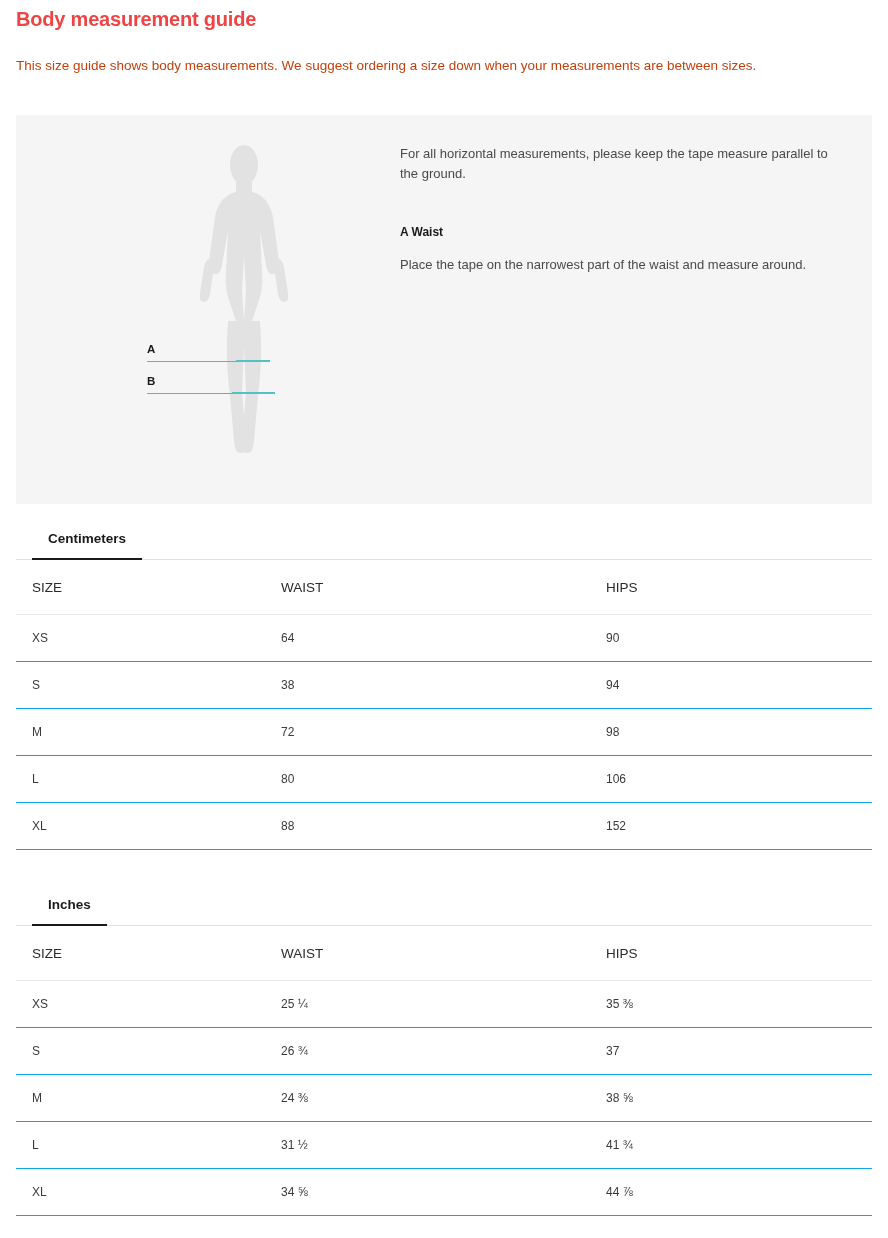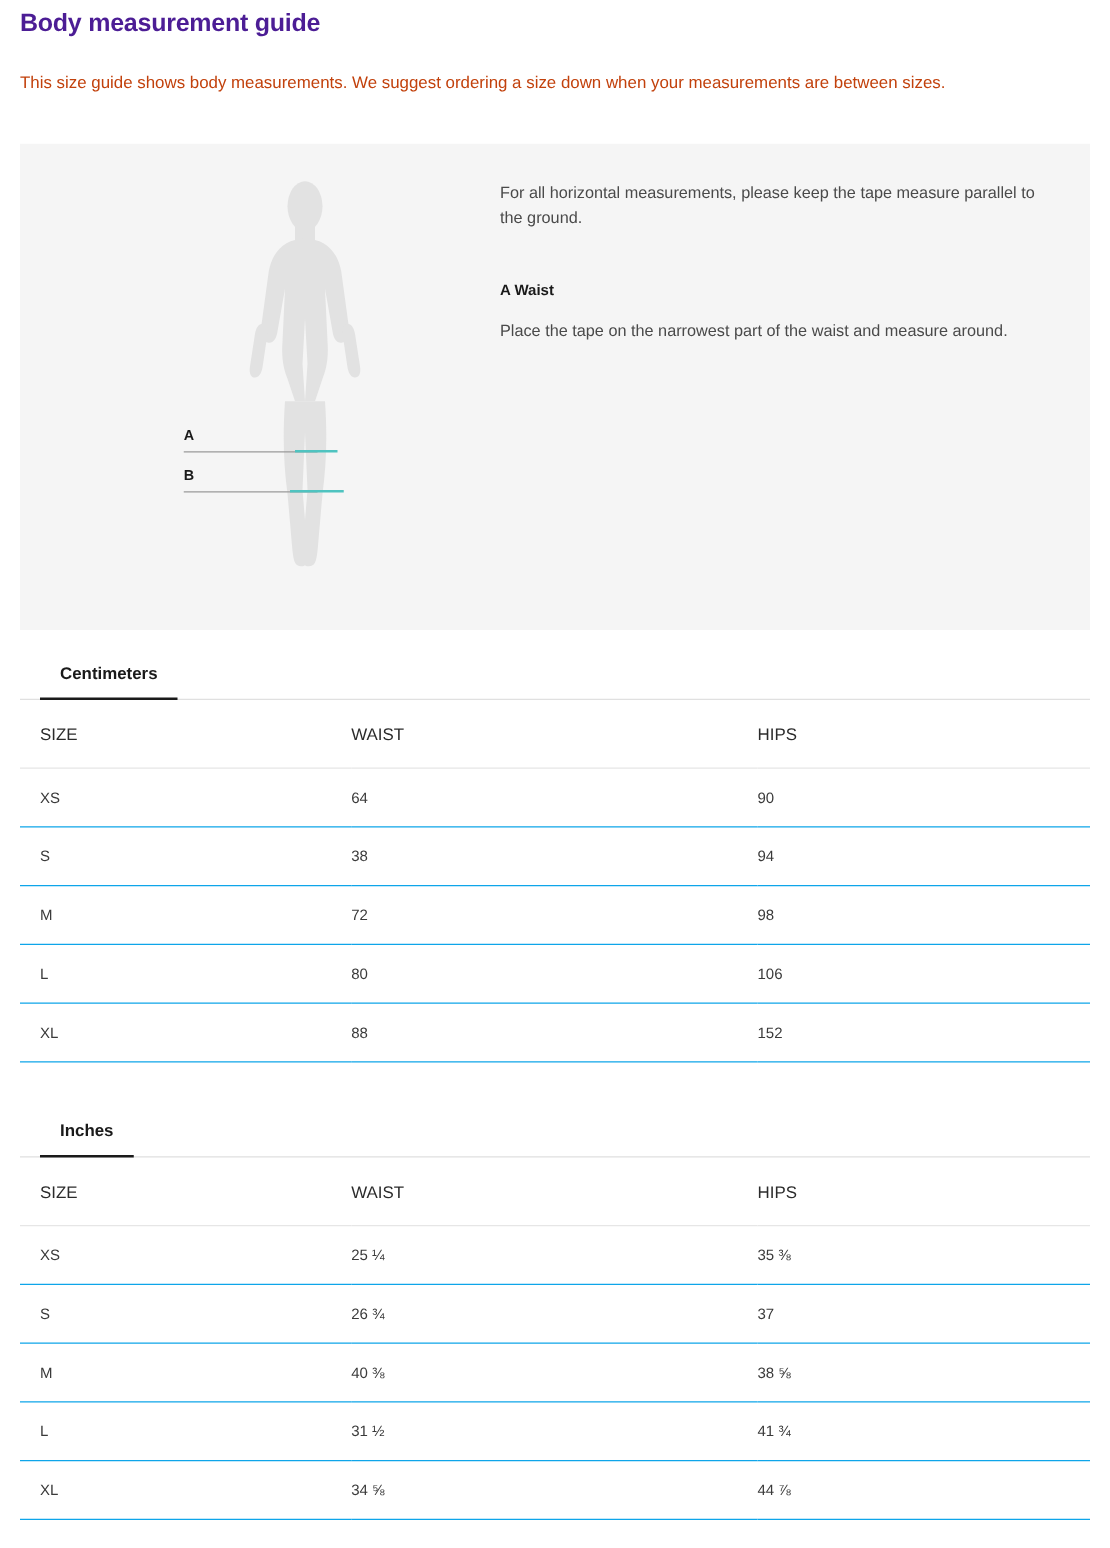--- a/index.html
+++ b/index.html
@@ -14,21 +14,21 @@
     font-family: "Liberation Sans", sans-serif;
     color: #2b2b2b;
     overflow: hidden;
   }
   .page {
     padding: 0 16px;
   }
   .page-title {
     font-size: 20px;
     font-weight: bold;
-    color: #4c1d95;
+    color: #ef4444;
     margin: 0;
     padding: 8px 0 0 0;
     letter-spacing: -0.2px;
   }
   .intro {
     font-size: 13.5px;
     color: #c2410c;
     margin: 0;
     padding: 26px 0 0 0;
     line-height: 1.4;
@@ -254,21 +254,21 @@
           <td>25 ¼</td>
           <td>35 ⅜</td>
         </tr>
         <tr>
           <td class="col-size">S</td>
           <td>26 ¾</td>
           <td>37</td>
         </tr>
         <tr>
           <td class="col-size">M</td>
-          <td>40 ⅜</td>
+          <td>24 ⅜</td>
           <td>38 ⅝</td>
         </tr>
         <tr>
           <td class="col-size">L</td>
           <td>31 ½</td>
           <td>41 ¾</td>
         </tr>
         <tr>
           <td class="col-size">XL</td>
           <td>34 ⅝</td>

